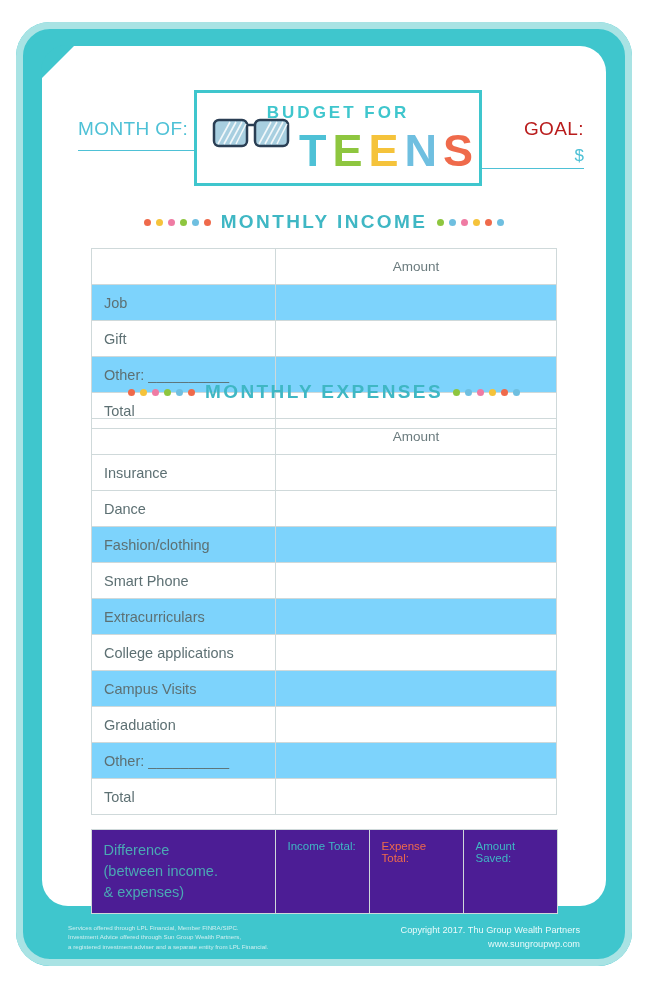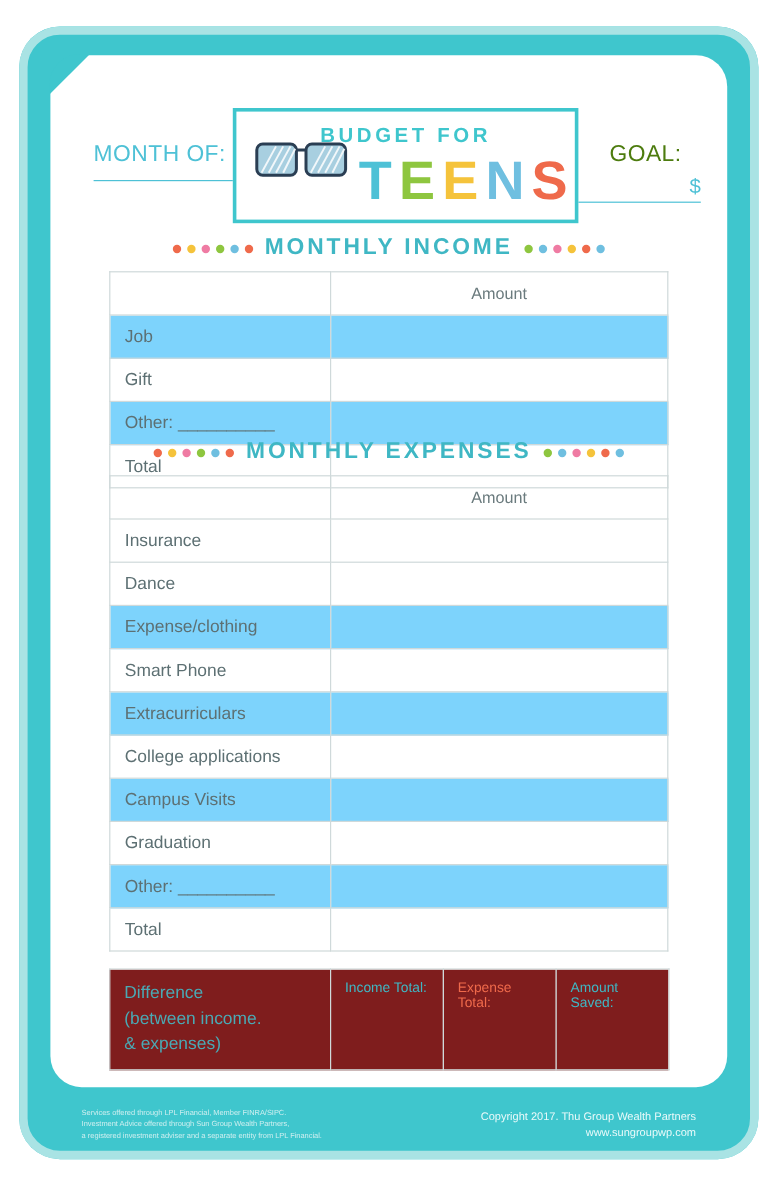--- a/index.html
+++ b/index.html
@@ -55,22 +55,22 @@
   }
   .month-of {
     position: absolute; left: 36px; top: 42px;
     color: #4ec1d6; font-size: 19px; letter-spacing: .4px;
   }
   .month-line {
     position: absolute; left: 36px; top: 74px;
     width: 132px; border-bottom: 1.6px solid #4ec1d6;
   }
   .goal {
-    position: absolute; right: 38px; top: 42px;
-    color: #4d7c0f; font-size: 19px; letter-spacing: .4px;
+    position: absolute; right: 22px; top: 42px;
+    color: #b91c1c; font-size: 19px; letter-spacing: .4px;
   }
   .goal-dollar {
     position: absolute; right: 22px; top: 70px;
     color: #4ec1d6; font-size: 17px;
   }
   .goal-line {
     position: absolute; right: 22px; top: 92px;
     width: 104px; border-bottom: 1.6px solid #4ec1d6;
   }
 
@@ -102,21 +102,21 @@
   .logo-word span:nth-child(4){ color:#6fbfe0; }
   .logo-word span:nth-child(5){ color:#ef6a4b; }
 
   
   .glasses { position:absolute; left: 170px; top: 40px; }
 
   
   .section-title-row {
     display:flex; align-items:center; justify-content:center;
     gap: 10px;
-    margin: 0;
+    margin: 15px;
   }
   .section-title {
     color: #3fb7c4;
     font-size: 19px;
     letter-spacing: 2.4px;
     font-weight: bold;
   }
   .dots { display:flex; align-items:center; gap:5px; }
   .dots i { width:7px; height:7px; border-radius:50%; display:block; }
 
@@ -141,21 +141,21 @@
   tr.alt td { background: #7dd3fc; }
   td.label { color:#5d7073; }
 
   
   .diff-table {
     width: 466px; margin: 14px auto 0 auto;
     border-collapse: collapse; table-layout: fixed;
   }
   .diff-table td {
     border: 1px solid #cfd9da;
-    background: #7f1d1d;
+    background: #4c1d95;
     vertical-align: top;
     padding: 10px 12px;
     height: 74px;
     font-size: 14.5px;
     margin-top: 48px;
   }
   .diff-label { color:#4aa9b4; line-height:1.45; }
   .diff-h { font-size: 11.5px; }
   .c-income { color:#3fb7c4; }
   .c-expense { color:#ef6a4b; }
@@ -300,21 +300,21 @@
       </tr>
       <tr>
         <td class="label">Insurance</td>
         <td></td>
       </tr>
       <tr>
         <td class="label">Dance</td>
         <td></td>
       </tr>
       <tr class="alt">
-        <td class="label">Expense/clothing</td>
+        <td class="label">Fashion/clothing</td>
         <td></td>
       </tr>
       <tr>
         <td class="label">Smart Phone</td>
         <td></td>
       </tr>
       <tr class="alt">
         <td class="label">Extracurriculars</td>
         <td></td>
       </tr>

